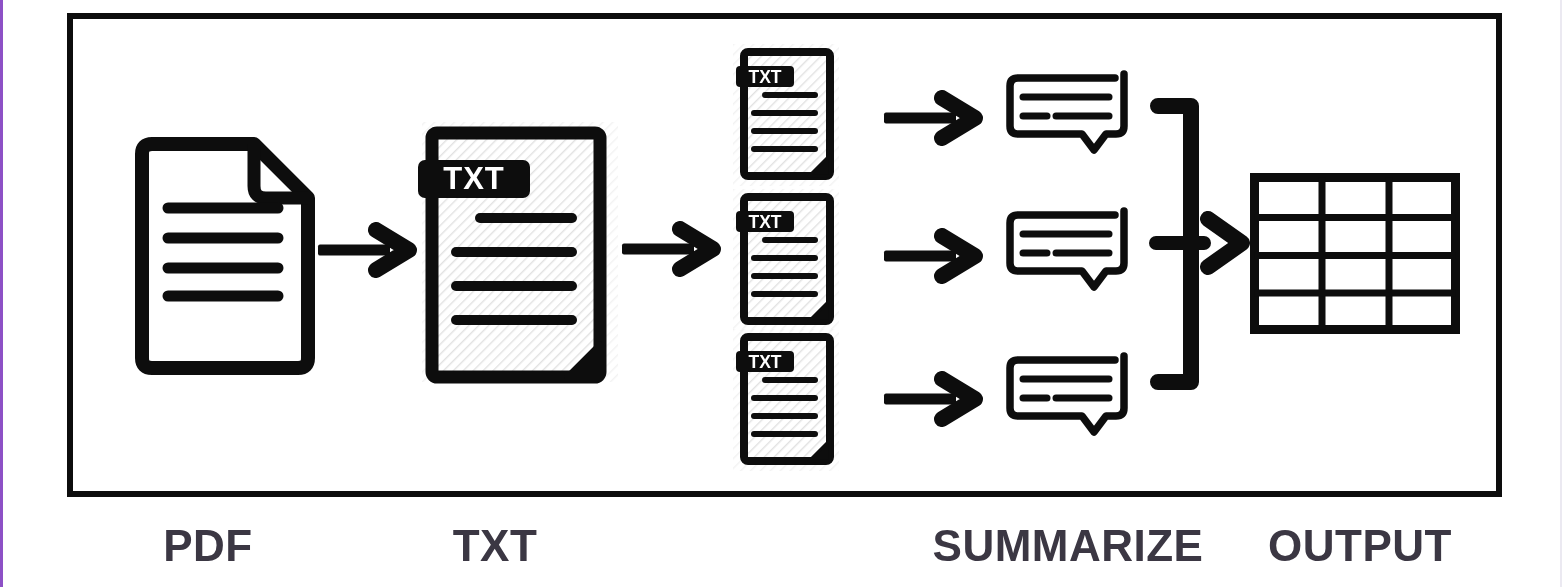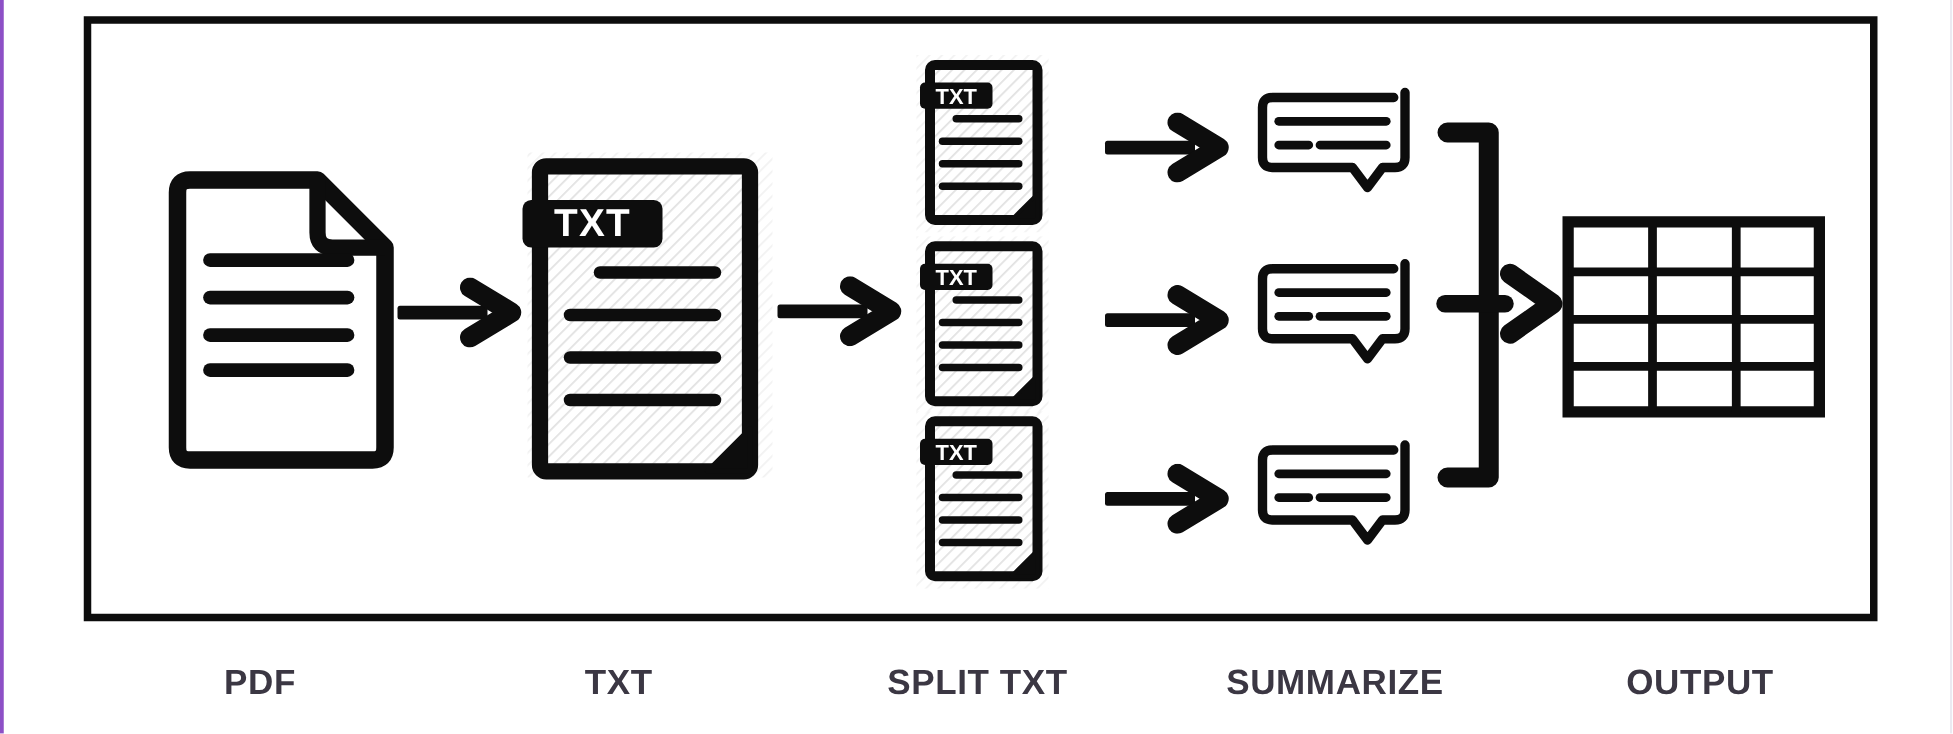--- a/index.html
+++ b/index.html
@@ -4,21 +4,21 @@
 <style>
   html,body{margin:0;padding:0;background:#ffffff;}
   .canvas{position:relative;width:1562px;height:587px;background:#ffffff;overflow:hidden;
           font-family:"Liberation Sans",sans-serif;}
   .accent-left{position:absolute;left:0;top:0;width:3px;height:587px;background:#8d50c6;}
   .edge-right{position:absolute;right:0;top:0;width:2px;height:587px;background:#ebe9f1;}
   .frame{position:absolute;left:67px;top:13px;width:1423px;height:472px;
          border:6px solid #0d0d0d;background:#ffffff;}
   .abs{position:absolute;}
   .stage-label{position:absolute;top:522px;height:48px;line-height:48px;
-               transform:translateX(-50%);font-weight:bold;font-size:28px;
+               transform:translateX(-50%);font-weight:bold;font-size:44px;
                color:#3b3743;letter-spacing:0.5px;white-space:nowrap;}
   svg{display:block;}
   svg text{font-family:"Liberation Sans",sans-serif;font-weight:bold;fill:#ffffff;}
 </style>
 </head>
 <body>
 
 <div class="canvas">
 
   <svg width="0" height="0" style="position:absolute" aria-hidden="true">
@@ -161,17 +161,16 @@
       <line x1="74" y1="6.5" x2="74" y2="158.5"></line>
       <line x1="141" y1="6.5" x2="141" y2="158.5"></line>
       <line x1="6.5" y1="46.5" x2="207.5" y2="46.5"></line>
       <line x1="6.5" y1="84.5" x2="207.5" y2="84.5"></line>
       <line x1="6.5" y1="122" x2="207.5" y2="122"></line>
     </g>
   </svg>
 
   <div class="stage-label" style="left:208px">PDF</div>
   <div class="stage-label" style="left:495px">TXT</div>
-  <div class="stage-label" style="left:782px">SPLIT TXT</div>
   <div class="stage-label" style="left:1360px">OUTPUT</div>
   <div class="stage-label" style="left:1068px">SUMMARIZE</div>
 
 </div>
 
 </body></html>

